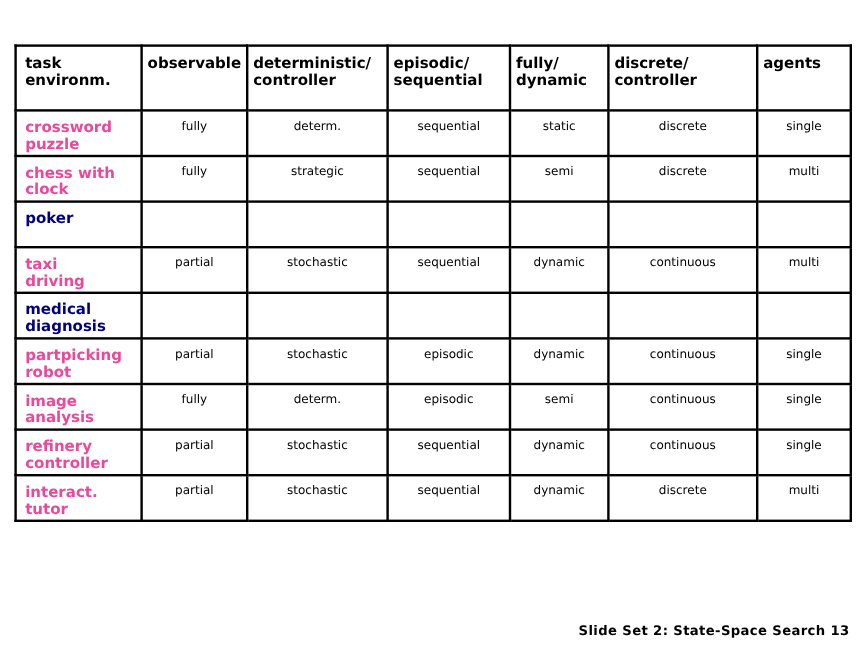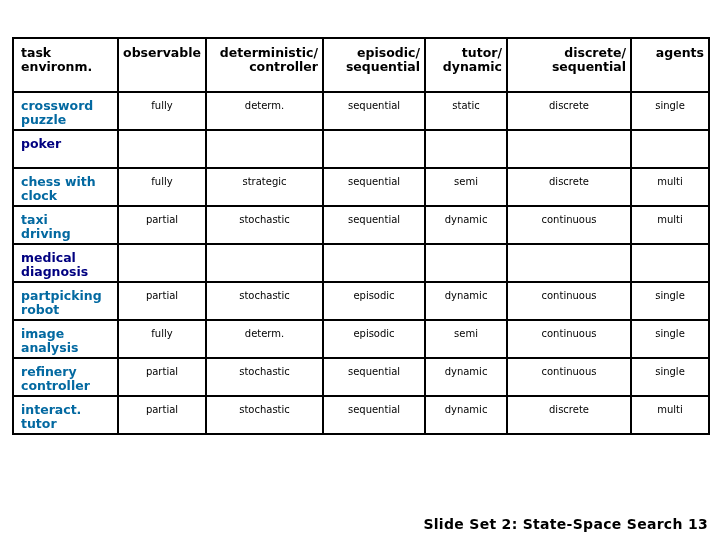--- a/index.html
+++ b/index.html
@@ -52,33 +52,33 @@
   
   #env-table thead td {
     height: 54px;
   }
   .hdr {
     font-size: 12.5px;
     font-weight: bold;
     color: #000000;
     line-height: 14px;
     padding: 7px 4px 0 4px;
-    text-align: right;
+    text-align: left;
     white-space: pre-line;
   }
   .hdr.left {
     text-align: left;
     padding-left: 7px;
   }
 
   
   .rowlabel {
     font-size: 12.5px;
     font-weight: bold;
-    color: #0369a1;
+    color: #ec4899;
     line-height: 14px;
     padding: 6px 4px 0 7px;
     text-align: left;
     white-space: pre-line;
   }
   .rowlabel.hl { color: #000080; }
 
   
   .cell {
     font-size: 10px;
@@ -88,21 +88,21 @@
     padding: 6px 4px 0 4px;
     text-align: center;
     white-space: pre-line;
   }
 
   
   #footer {
     position: absolute;
     right: 12px;
     bottom: 8px;
-    font-size: 14px;
+    font-size: 11px;
     font-weight: bold;
     color: #000000;
     letter-spacing: 0.3px;
     text-align: right;
     white-space: nowrap;
   }
 </style>
 </head>
 <body>
 
@@ -129,26 +129,26 @@
         </td>
         <td>
           <div class="hdr">deterministic/
 controller</div>
         </td>
         <td>
           <div class="hdr">episodic/
 sequential</div>
         </td>
         <td>
-          <div class="hdr">tutor/
+          <div class="hdr">fully/
 dynamic</div>
         </td>
         <td>
           <div class="hdr">discrete/
-sequential</div>
+controller</div>
         </td>
         <td>
           <div class="hdr">agents</div>
         </td>
       </tr>
     </thead>
     <tbody id="table-body">
         <tr>
           <td>
             <div class="rowlabel">crossword
@@ -168,43 +168,20 @@
           </td>
           <td>
             <div class="cell">discrete</div>
           </td>
           <td>
             <div class="cell">single</div>
           </td>
         </tr>
         <tr>
           <td>
-            <div class="rowlabel hl">poker</div>
-          </td>
-          <td>
-            <div class="cell"></div>
-          </td>
-          <td>
-            <div class="cell"></div>
-          </td>
-          <td>
-            <div class="cell"></div>
-          </td>
-          <td>
-            <div class="cell"></div>
-          </td>
-          <td>
-            <div class="cell"></div>
-          </td>
-          <td>
-            <div class="cell"></div>
-          </td>
-        </tr>
-        <tr>
-          <td>
             <div class="rowlabel">chess with
 clock</div>
           </td>
           <td>
             <div class="cell">fully</div>
           </td>
           <td>
             <div class="cell">strategic</div>
           </td>
           <td>
@@ -215,20 +192,43 @@
           </td>
           <td>
             <div class="cell">discrete</div>
           </td>
           <td>
             <div class="cell">multi</div>
           </td>
         </tr>
         <tr>
           <td>
+            <div class="rowlabel hl">poker</div>
+          </td>
+          <td>
+            <div class="cell"></div>
+          </td>
+          <td>
+            <div class="cell"></div>
+          </td>
+          <td>
+            <div class="cell"></div>
+          </td>
+          <td>
+            <div class="cell"></div>
+          </td>
+          <td>
+            <div class="cell"></div>
+          </td>
+          <td>
+            <div class="cell"></div>
+          </td>
+        </tr>
+        <tr>
+          <td>
             <div class="rowlabel">taxi
 driving</div>
           </td>
           <td>
             <div class="cell">partial</div>
           </td>
           <td>
             <div class="cell">stochastic</div>
           </td>
           <td>

